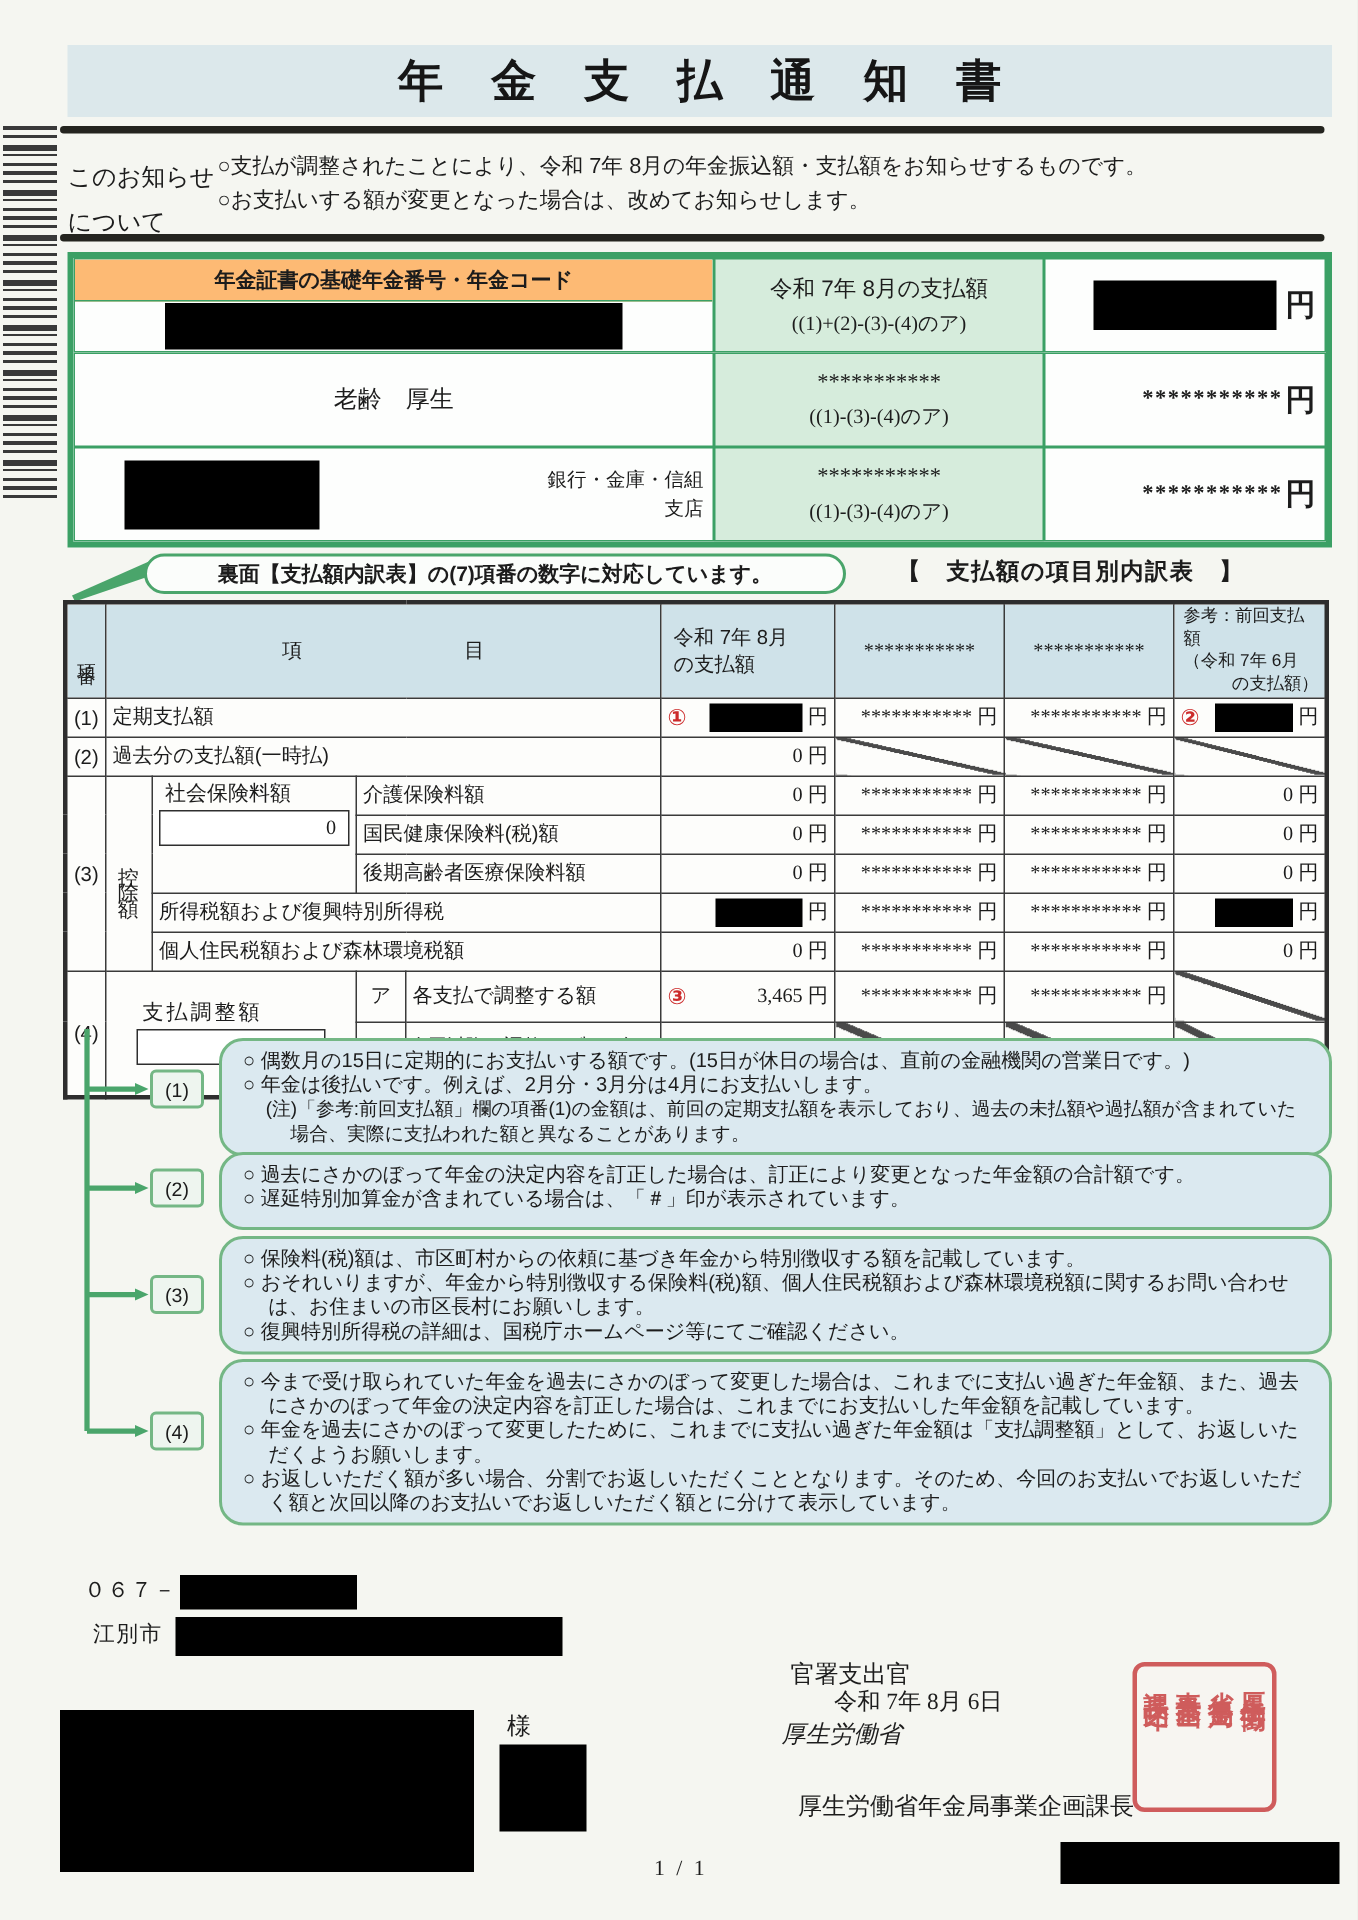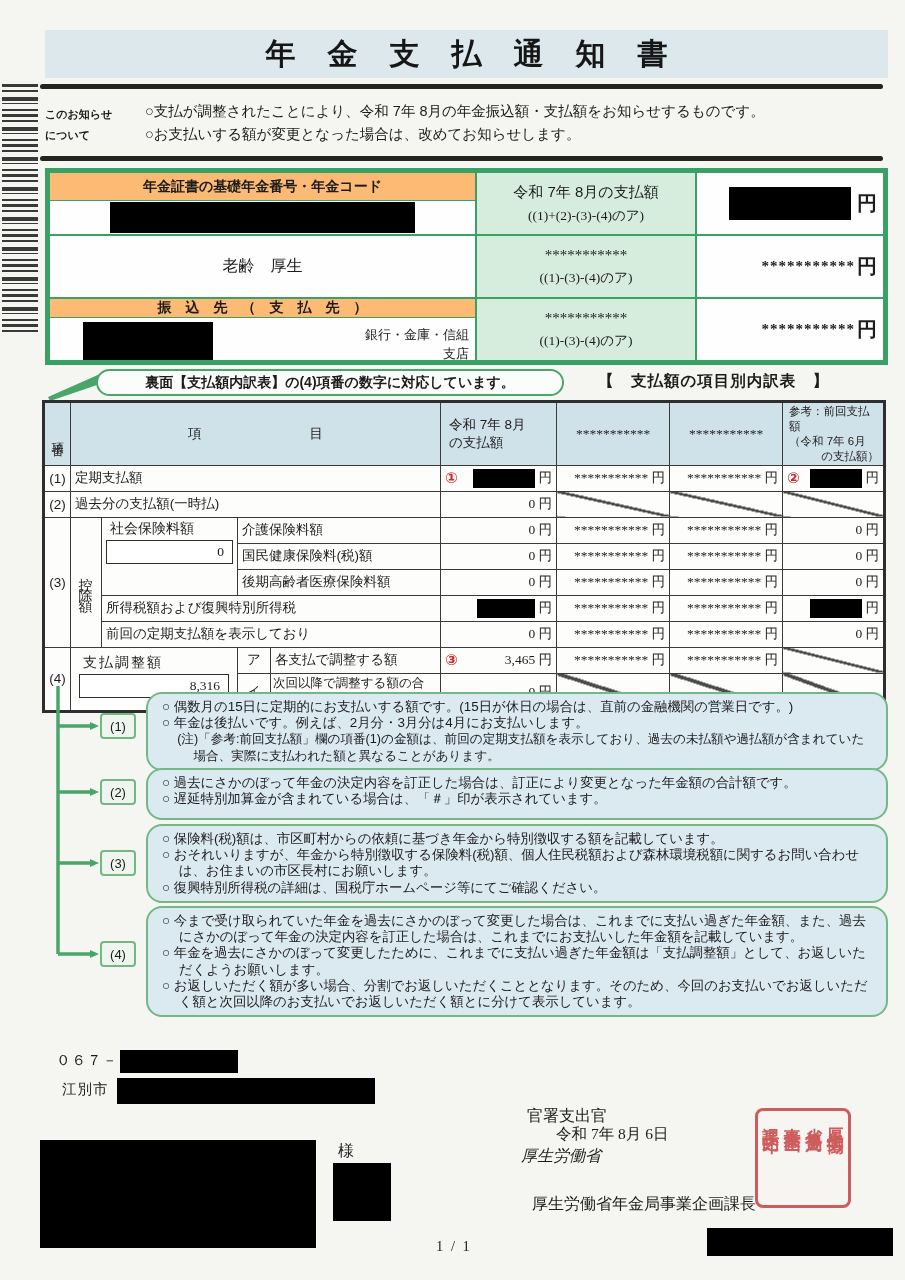--- a/index.html
+++ b/index.html
@@ -27,21 +27,21 @@
   
   #titlebar{
     left:45px;top:30px;width:843px;height:48px;background:#dce8eb;
     display:flex;align-items:center;justify-content:center;
     font-size:30px;font-weight:bold;letter-spacing:32px;text-indent:32px;color:#161616;
   }
   .hrule{left:40px;width:843px;height:5px;background:#24241f;border-radius:3px;}
 
   
   #notice{left:45px;top:92px;width:843px;height:60px;display:flex;}
-  #notice .lbl{width:100px;font-weight:bold;font-size:11px;line-height:1.9;padding-top:12px;}
+  #notice .lbl{width:100px;font-weight:normal;font-size:16px;line-height:1.9;padding-top:12px;}
   #notice .txt{flex:1;font-size:14.5px;line-height:1.62;padding-top:8px;}
 
   
   #summary{
     left:45px;top:168px;width:843px;height:197px;
     border:4px solid #3ba065;background:#fff;box-sizing:border-box;
     display:grid;grid-template-columns:427px 220px 188px;grid-template-rows:1fr 1fr 1fr;
   }
   #summary .cell{border:1.5px solid #3ba065;box-sizing:border-box;overflow:hidden;}
   #summary .lcell{display:flex;flex-direction:column;background:#fdfefd;}
@@ -154,21 +154,20 @@
     <div class="cell desc">
       <div class="d1 serif">***********</div>
       <div class="d2 serif">((1)-(3)-(4)のア)</div>
     </div>
     <div class="cell amt">
       <span class="ast serif">***********</span>
       <span class="yen">円</span>
     </div>
 
     <div class="cell lcell">
-      <div class="lhead">振　込　先　（　支　払　先　）</div>
       <div class="bank">
         <span class="rd" style="width:130px;height:46px;"></span>
         <span class="lines">
           <div>銀行・金庫・信組</div>
           <div>支店</div>
         </span>
       </div>
     </div>
     <div class="cell desc">
       <div class="d1 serif">***********</div>
@@ -176,21 +175,21 @@
     </div>
     <div class="cell amt">
       <span class="ast serif">***********</span>
       <span class="yen">円</span>
     </div>
   </div>
 
   <svg class="abs" style="left:48px;top:372px;width:56px;height:30px;">
     <polygon points="52,2 52,12 2,29 0,25" fill="#4aa56b"></polygon>
   </svg>
-  <div id="callout" class="abs">裏面【支払額内訳表】の(4)項番の数字に対応しています。</div>
+  <div id="callout" class="abs">裏面【支払額内訳表】の(7)項番の数字に対応しています。</div>
   <div id="breakdown-title" class="abs">【　支払額の項目別内訳表　】</div>
 
   <div id="btwrap" class="abs">
     <table class="bt">
       <colgroup>
         <col style="width:27px">
           <col style="width:31px">
           <col style="width:136px">
           <col style="width:33px">
           <col style="width:170px">
@@ -276,30 +275,30 @@
         <td class="amt serif">0 円</td>
       </tr>
       <tr>
         <td colspan="3">所得税額および復興特別所得税</td>
         <td class="amt"><span class="rd" style="width:58px;height:19px;"></span> <span>円</span></td>
         <td class="amt serif">*********** 円</td>
         <td class="amt serif">*********** 円</td>
         <td class="amt"><span class="rd" style="width:52px;height:19px;"></span> <span>円</span></td>
       </tr>
       <tr>
-        <td colspan="3">前回の定期支払額を表示しており</td>
+        <td colspan="3">個人住民税額および森林環境税額</td>
         <td class="amt serif">0 円</td>
         <td class="amt serif">*********** 円</td>
         <td class="amt serif">*********** 円</td>
         <td class="amt serif">0 円</td>
       </tr>
 
       <tr>
         <td class="no" rowspan="2">(4)</td>
-        <td colspan="2" rowspan="2" style="padding:4px;vertical-align:top;margin-top:16px;">
+        <td colspan="2" rowspan="2" style="padding:16px;vertical-align:top;margin-top:16px;">
           <div class="sublabel" style="letter-spacing:2px;">支払調整額</div>
           <div class="zbox serif">8,316</div>
         </td>
         <td class="no" style="font-size:13.5px;">ア</td>
         <td>各支払で調整する額</td>
         <td>
               <div class="cellflex">
           <span class="mark">③</span>
           <span class="serif">3,465 円</span>
         </div>

